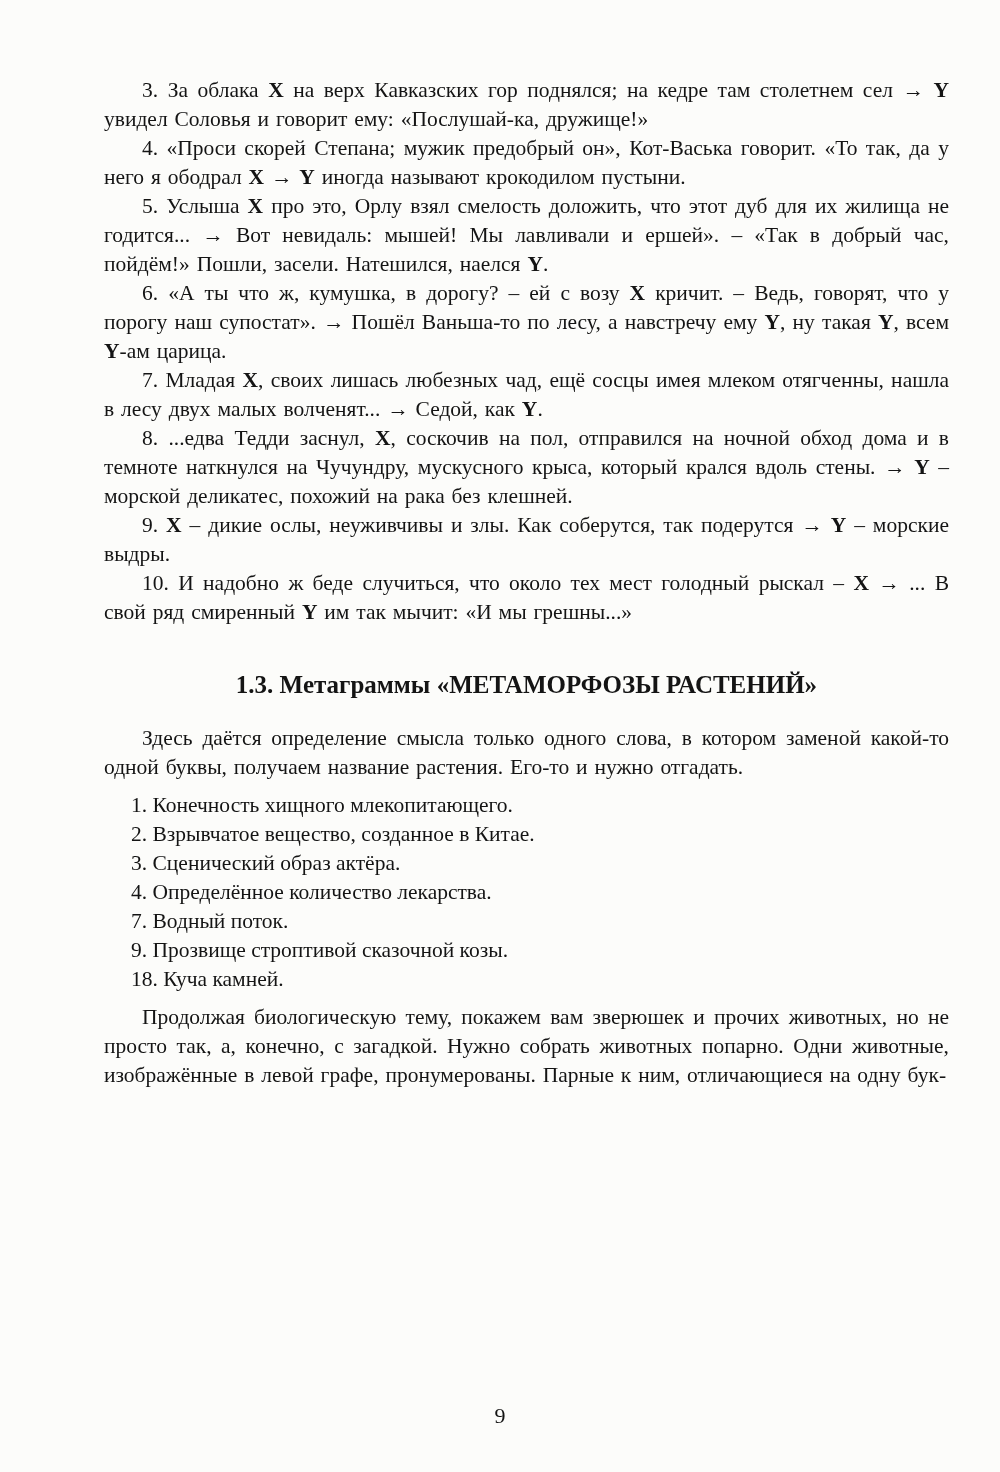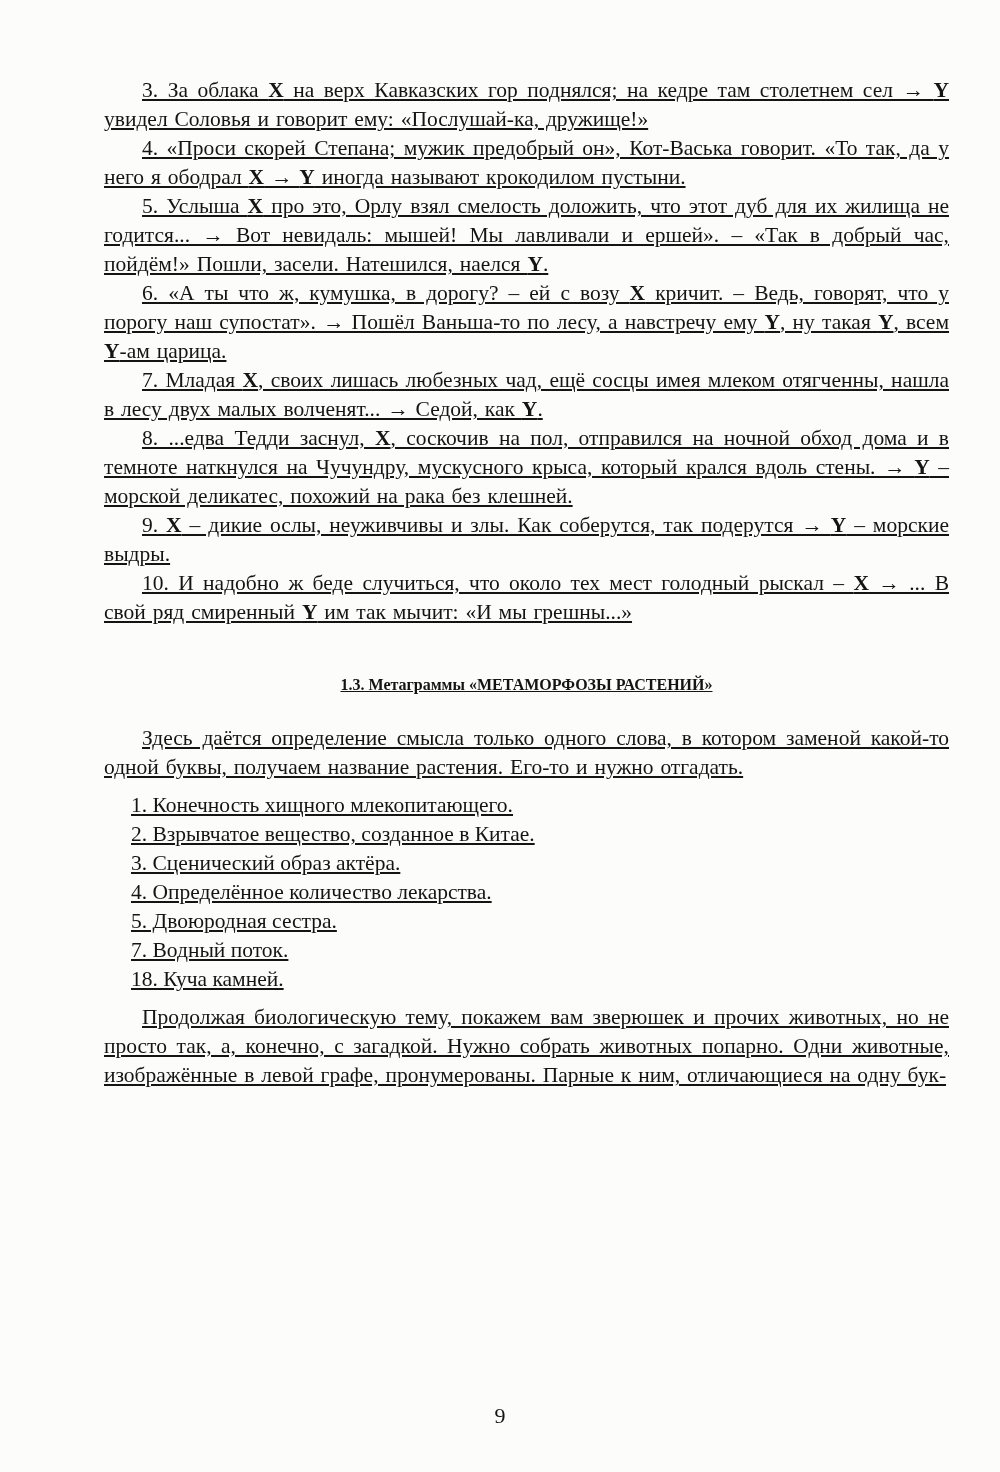--- a/index.html
+++ b/index.html
@@ -10,35 +10,34 @@
     width: 1000px;
     height: 1472px;
     background: #fcfcfa;
     position: relative;
     font-family: "Liberation Serif", "DejaVu Serif", serif;
     color: #141414;
     overflow: hidden;
   }
   .text-block {
     padding: 76px 51px 0 104px;
-    text-decoration: underline;
   }
   .para {
     font-size: 21.5px;
     line-height: 29px;
     text-align: justify;
     text-indent: 38px;
     margin: 0;
     word-spacing: 1.5px;
   }
   .b {
     font-weight: 700;
   }
   .heading {
-    font-size: 16px;
+    font-size: 25px;
     line-height: 29px;
     font-weight: 700;
     text-align: center;
     margin: 43px 0 25px 0;
     text-indent: 0;
   }
   .list {
     margin: 9px 0 2px 0;
   }
   .list-item {
@@ -95,26 +94,26 @@
     <div class="list">
 
         <p class="list-item">1. Конечность хищного млекопитающего.</p>
 
         <p class="list-item">2. Взрывчатое вещество, созданное в Китае.</p>
 
         <p class="list-item">3. Сценический образ актёра.</p>
 
         <p class="list-item">4. Определённое количество лекарства.</p>
 
-        <p class="list-item">5. Двоюродная сестра.</p>
 
 
         <p class="list-item">7. Водный поток.</p>
 
 
+        <p class="list-item">9. Прозвище строптивой сказочной козы.</p>
 
         <p class="list-item">18. Куча камней.</p>
       </div>
 
     <p class="para outro">Продолжая биологическую тему, покажем вам зверюшек и прочих животных, но не просто так, а, конечно, с загадкой. Нужно собрать животных попарно. Одни животные, изображённые в левой графе, пронумерованы. Парные к ним, отличающиеся на одну бук-</p>
 
   </main>
 
   <footer class="page-footer">
     <span class="page-number">9</span>

